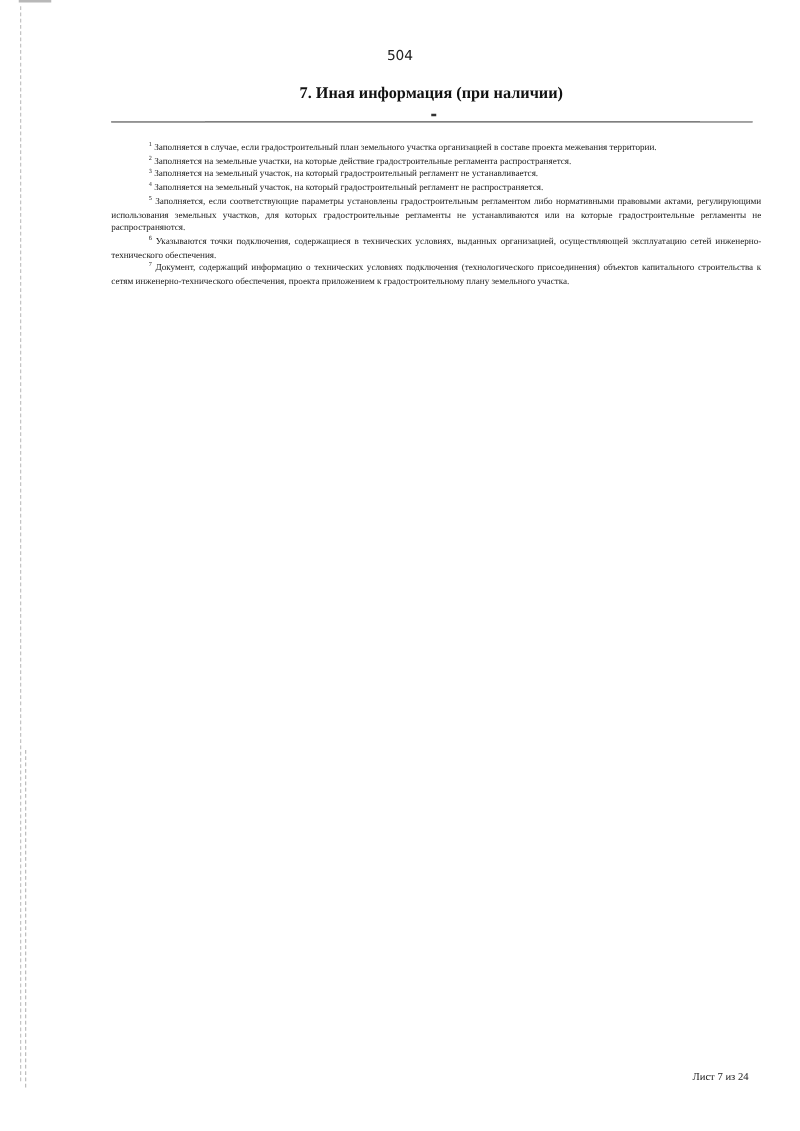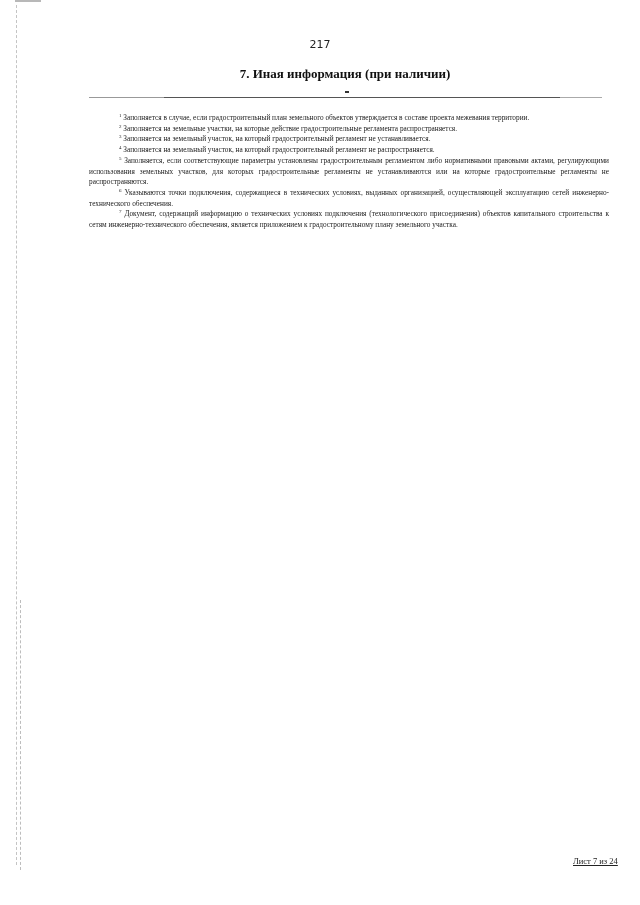--- a/index.html
+++ b/index.html
@@ -103,47 +103,46 @@
       text-indent: 30px;
       text-align: justify;
     }
     .footnote sup {
       font-size: 5px;
       vertical-align: 3px;
       line-height: 0;
     }
     .sheet-label {
       position: absolute;
-      left: 573px;
+      left: 554px;
       top: 856px;
       font-size: 8.5px;
       color: #222;
-      text-decoration: underline;
     }
   </style>
 </head>
 <body>
 
 <div class="scan-top-bar"></div>
 <div class="scan-edge"></div>
 <div class="scan-edge lower"></div>
 
-<div class="page-number">217</div>
+<div class="page-number">504</div>
 
 <div class="section-title">7. Иная информация (при наличии)</div>
 
 <div class="title-dash"></div>
 
 <div class="rule"></div>
 <div class="rule-light-left"></div>
 <div class="rule-light-right"></div>
 
 <div class="footnotes">
-  <p class="footnote"><sup>1</sup> <span>Заполняется в случае, если градостроительный план земельного объектов утверждается в составе проекта межевания территории.</span></p>
+  <p class="footnote"><sup>1</sup> <span>Заполняется в случае, если градостроительный план земельного участка организацией в составе проекта межевания территории.</span></p>
   <p class="footnote"><sup>2</sup> <span>Заполняется на земельные участки, на которые действие градостроительные регламента распространяется.</span></p>
   <p class="footnote"><sup>3</sup> <span>Заполняется на земельный участок, на который градостроительный регламент не устанавливается.</span></p>
   <p class="footnote"><sup>4</sup> <span>Заполняется на земельный участок, на который градостроительный регламент не распространяется.</span></p>
   <p class="footnote"><sup>5</sup> <span>Заполняется, если соответствующие параметры установлены градостроительным регламентом либо нормативными правовыми актами, регулирующими использования земельных участков, для которых градостроительные регламенты не устанавливаются или на которые градостроительные регламенты не распространяются.</span></p>
   <p class="footnote"><sup>6</sup> <span>Указываются точки подключения, содержащиеся в технических условиях, выданных организацией, осуществляющей эксплуатацию сетей инженерно-технического обеспечения.</span></p>
-  <p class="footnote"><sup>7</sup> <span>Документ, содержащий информацию о технических условиях подключения (технологического присоединения) объектов капитального строительства к сетям инженерно-технического обеспечения, является приложением к градостроительному плану земельного участка.</span></p>
+  <p class="footnote"><sup>7</sup> <span>Документ, содержащий информацию о технических условиях подключения (технологического присоединения) объектов капитального строительства к сетям инженерно-технического обеспечения, проекта приложением к градостроительному плану земельного участка.</span></p>
 </div>
 
 <div class="sheet-label">Лист 7 из 24</div>
 
 </body></html>

